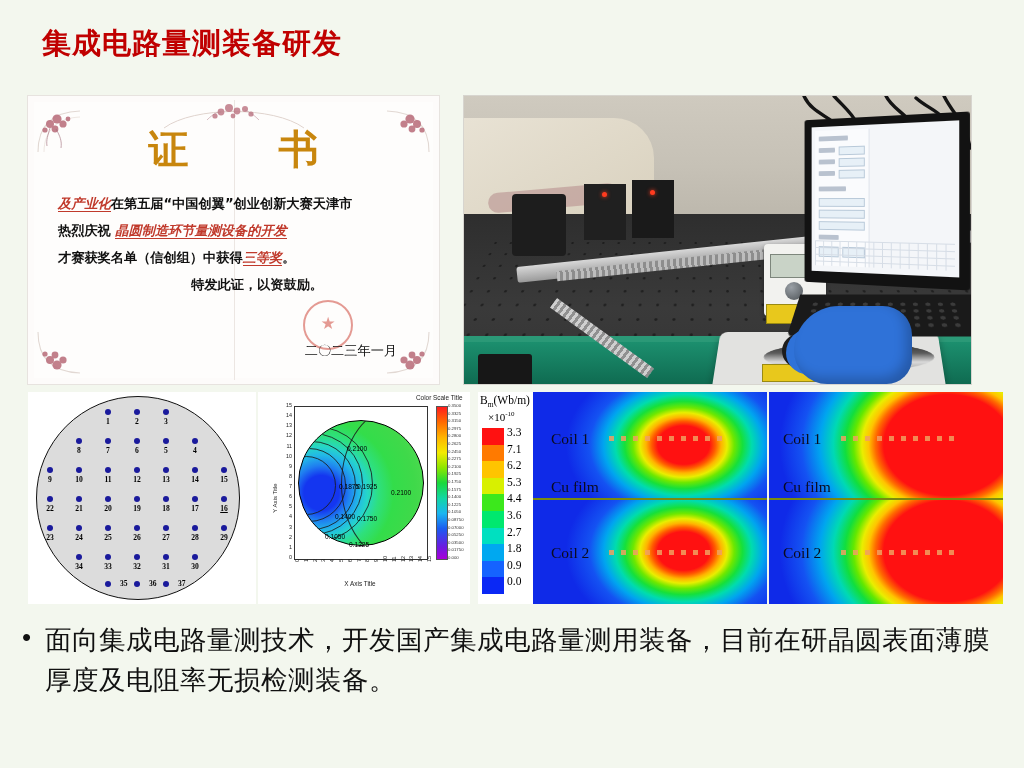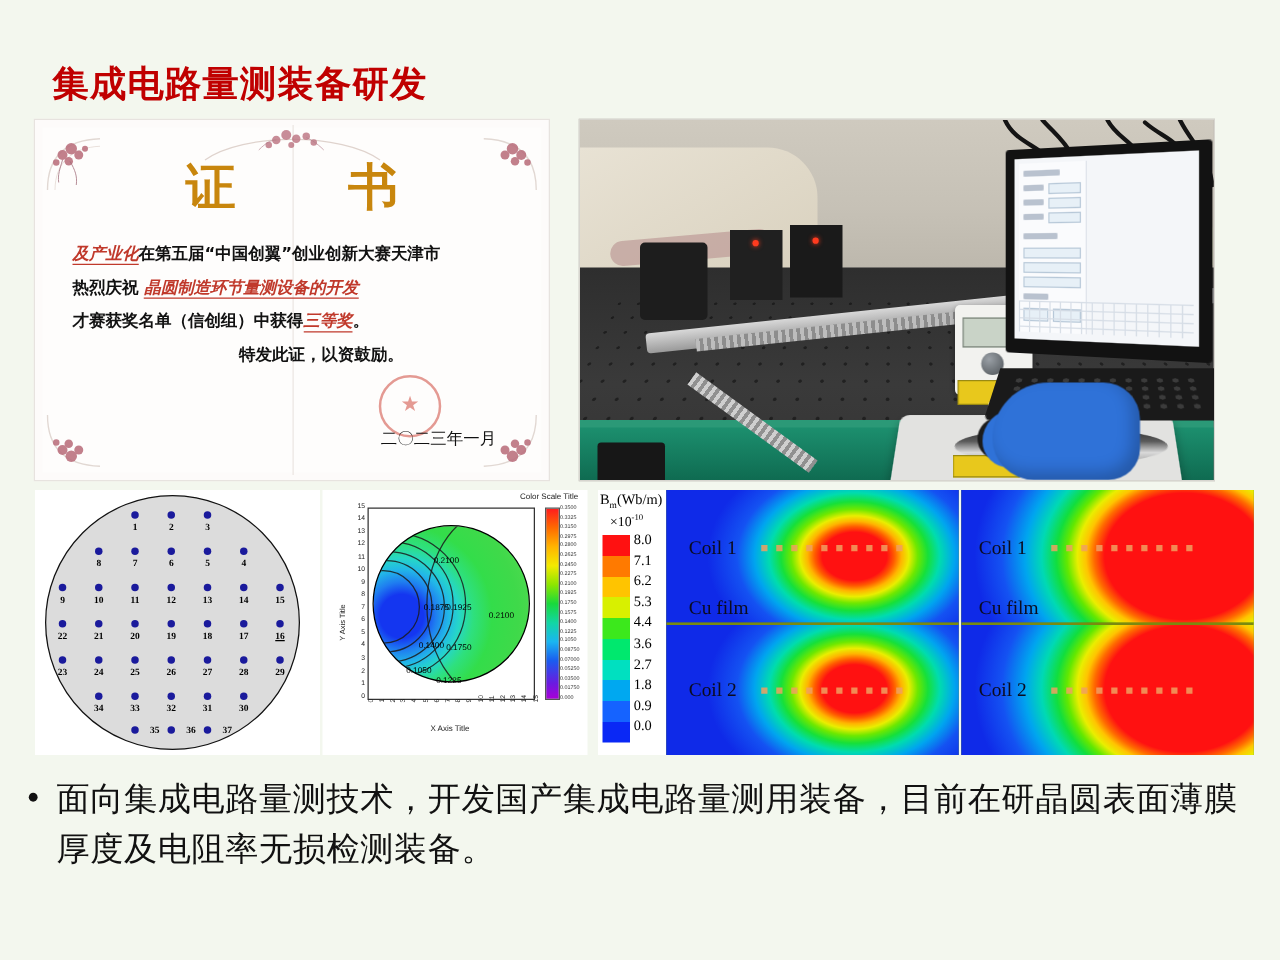--- a/index.html
+++ b/index.html
@@ -6,21 +6,21 @@
   body{
     width:1024px;height:768px;overflow:hidden;
     background:#f3f7ee;
     font-family:"Liberation Sans","DejaVu Sans",sans-serif;
     position:relative;
   }
   .slide{position:absolute;inset:0;}
 
   
   .title{
-    position:absolute;left:42px;top:48px;
+    position:absolute;left:42px;top:24px;
     font-size:29px;font-weight:bold;color:#c00000;
     letter-spacing:1px;
     font-family:"DejaVu Sans","Liberation Sans",sans-serif;
   }
 
   
   .cert{
     position:absolute;left:27px;top:95px;width:411px;height:288px;
     background:#fdfbfa;border:1px solid #e7e3df;overflow:hidden;
   }
@@ -184,21 +184,21 @@
       #00e86e 50%,#00e86e 60%,
       #00e0c0 60%,#00e0c0 70%,
       #00a8f0 70%,#00a8f0 80%,
       #1563ff 80%,#1563ff 90%,
       #0a28f5 90%,#0a28f5 100%);}
   .bm-v{position:absolute;left:29px;font-size:11.5px;color:#000;
         font-family:"Liberation Serif","DejaVu Serif",serif;}
 
   
   .sims{position:absolute;left:533px;top:392px;width:470px;height:212px;display:flex;gap:2px;}
-  .simpanel{position:relative;flex:1;overflow:hidden;background:#4d7c0f;}
+  .simpanel{position:relative;flex:1;overflow:hidden;background:#f0abfc;}
   .simhalf{position:absolute;left:0;right:0;height:50%;overflow:hidden;}
   .simhalf.top{top:0;}
   .simhalf.bot{top:50%;}
   .cufilm-line{position:absolute;left:0;right:0;top:50%;height:2px;background:#7a8a10;z-index:6;}
   .sim-lbl{position:absolute;z-index:8;font-size:15.5px;color:#0b0b1e;
     font-family:"Liberation Serif","DejaVu Serif",serif;}
   .coil-dots{position:absolute;z-index:8;display:flex;gap:7px;}
   .coil-dots i{display:block;width:5px;height:5px;background:#f0a060;opacity:.85;}
 
   
@@ -570,21 +570,21 @@
 
   <div class="bmleg">
     <div class="bm-t1">
       <span>B</span><sub>m</sub><span>(Wb/m)</span>
     </div>
     <div class="bm-t2">
       <span>×10</span><sup>-10</sup>
     </div>
     <div class="bm-bar"></div>
     <div id="bm-values">
-        <div class="bm-v" style="top: 34px;">8.0</div>
+        <div class="bm-v" style="top: 34px;">3.3</div>
         <div class="bm-v" style="top: 50.6px;">7.1</div>
         <div class="bm-v" style="top: 67.2px;">6.2</div>
         <div class="bm-v" style="top: 83.8px;">5.3</div>
         <div class="bm-v" style="top: 100.4px;">4.4</div>
         <div class="bm-v" style="top: 117px;">3.6</div>
         <div class="bm-v" style="top: 133.6px;">2.7</div>
         <div class="bm-v" style="top: 150.2px;">1.8</div>
         <div class="bm-v" style="top: 166.8px;">0.9</div>
         <div class="bm-v" style="top: 183.4px;">0.0</div>
       </div>

